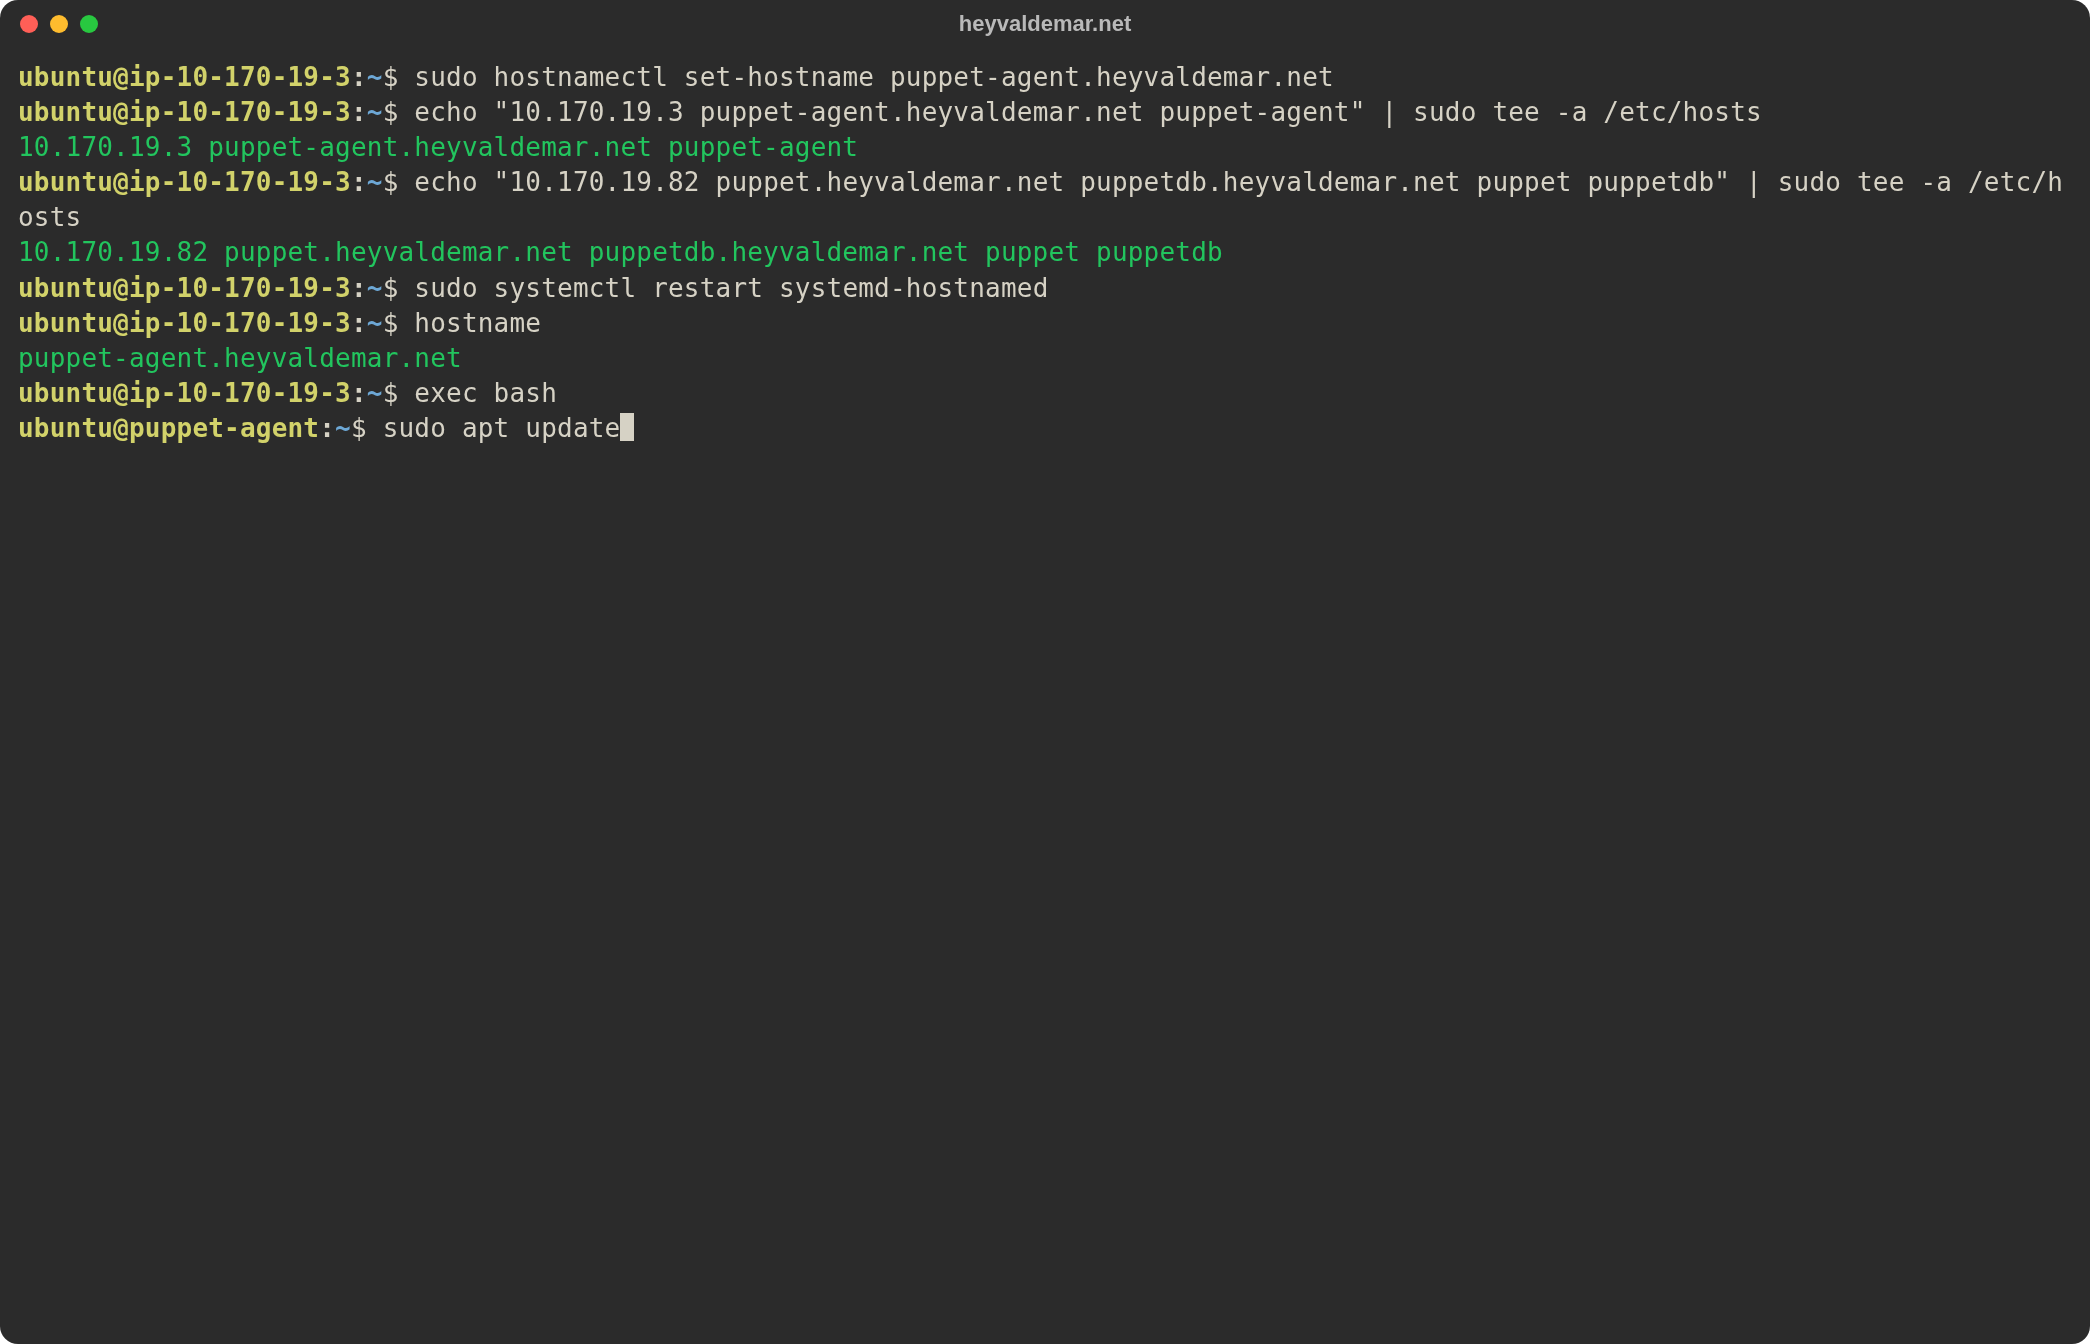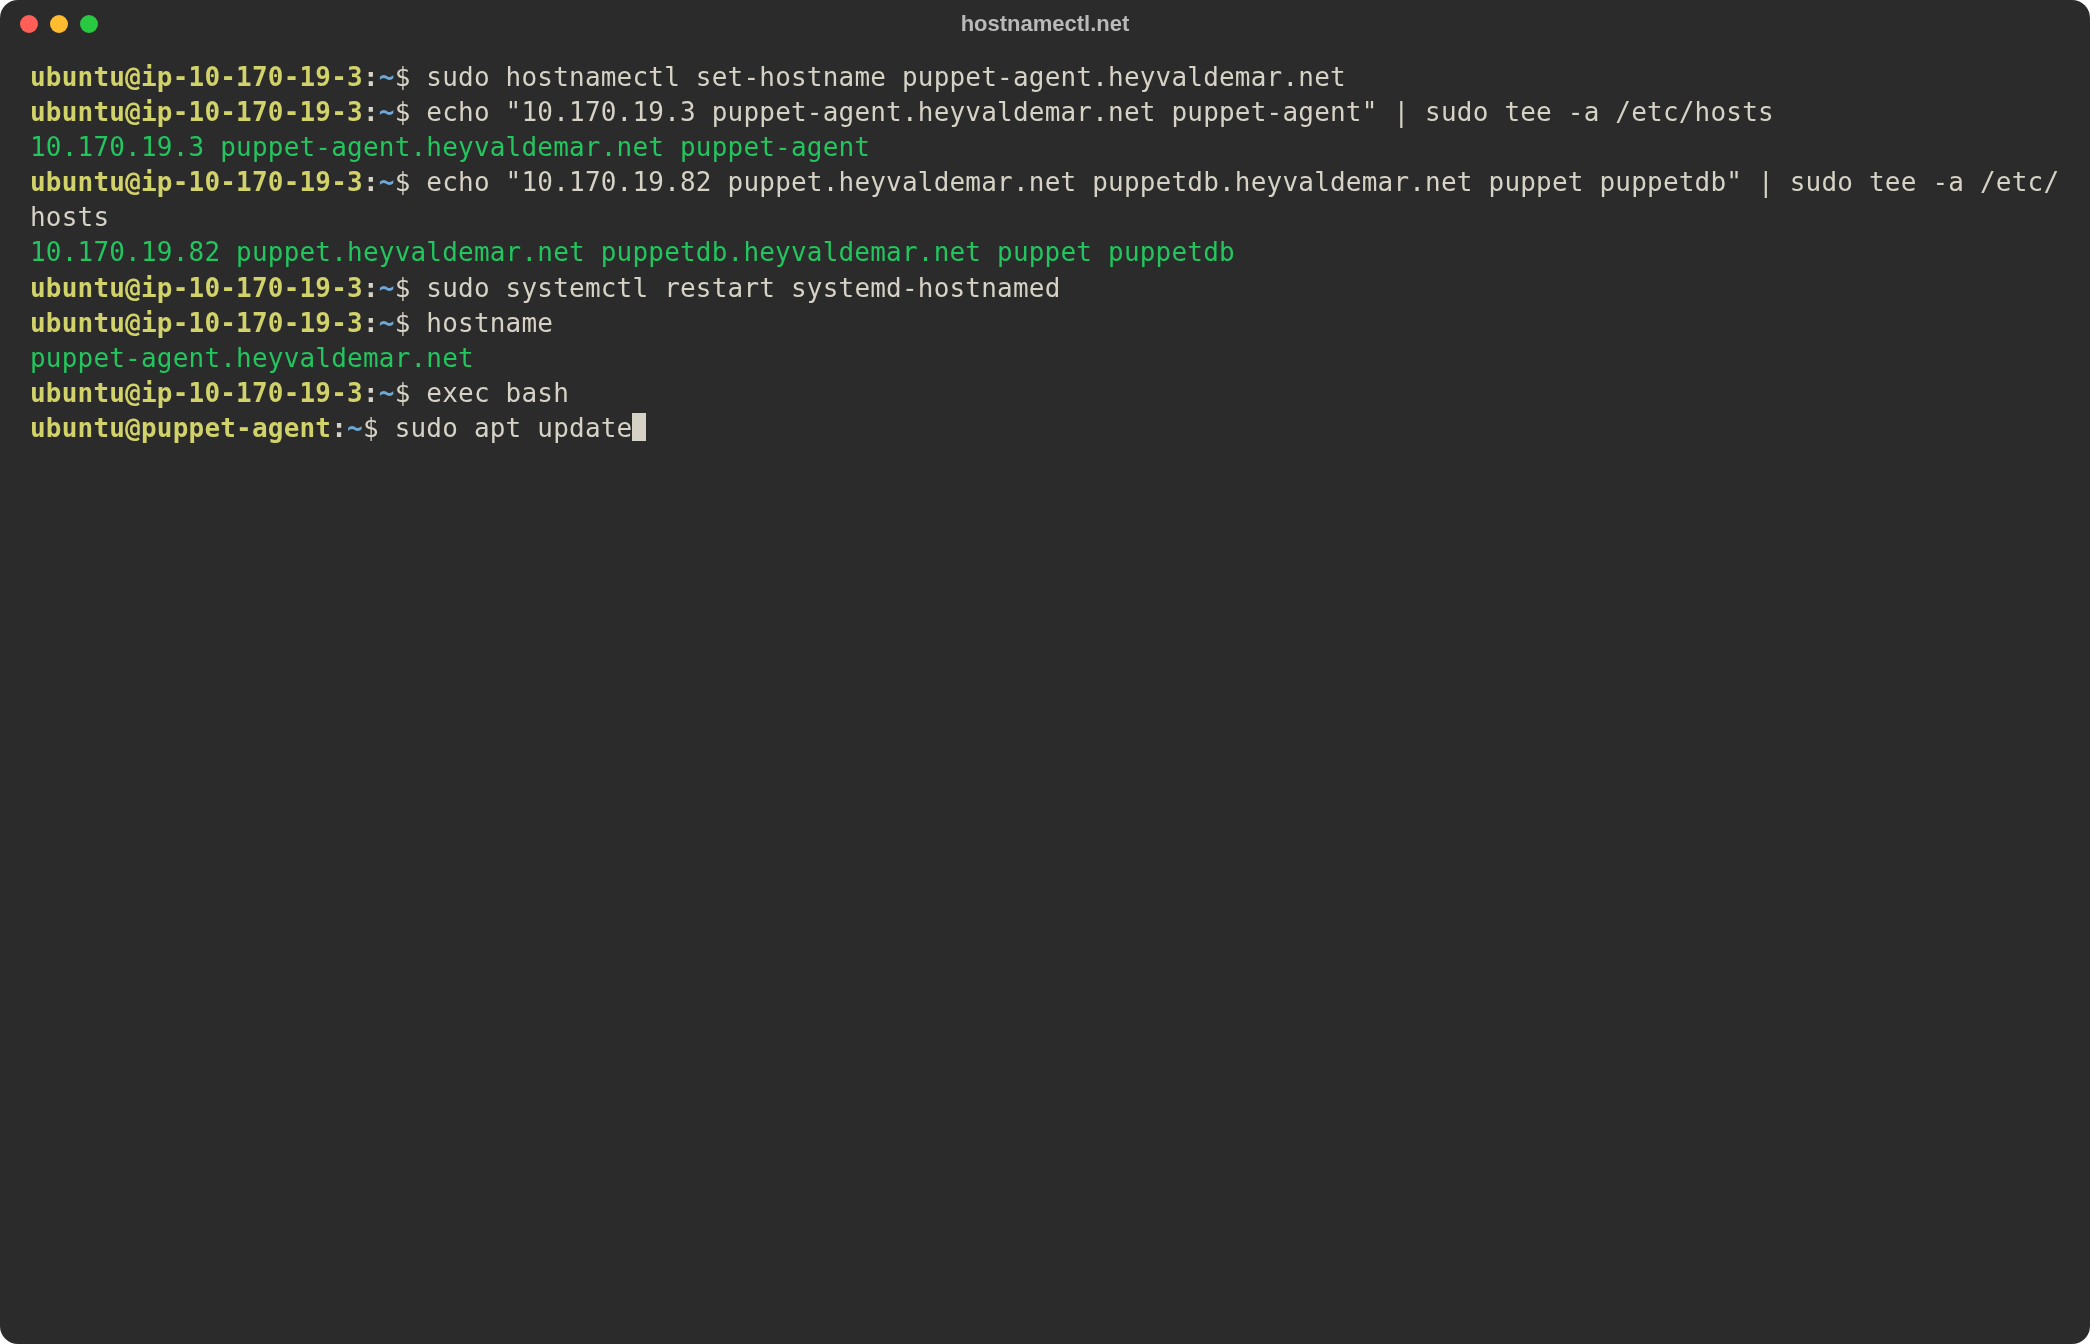--- a/index.html
+++ b/index.html
@@ -49,21 +49,21 @@
       position: absolute;
       left: 50%;
       transform: translateX(-50%);
       color: #b9b9b9;
       font-size: 22px;
       font-weight: 600;
       font-family: -apple-system, BlinkMacSystemFont, 'Segoe UI', sans-serif;
     }
     .terminal-content {
       flex: 1;
-      padding: 12px 30px;
+      padding: 12px 18px;
       font-size: 26px;
       line-height: 1.35;
       color: #d6d2c5;
       white-space: pre-wrap;
       word-break: break-all;
       font-weight: 500;
       letter-spacing: 0.2px;
     }
     .prompt-user { color: #d2d26a; font-weight: 700; }
     .prompt-colon { color: #d6d2c5; font-weight: 700; }
@@ -84,17 +84,17 @@
 </head>
 <body>
 
 <div class="terminal-window">
   <div class="title-bar">
     <div class="traffic-lights">
       <div class="traffic-light close"></div>
       <div class="traffic-light minimize"></div>
       <div class="traffic-light maximize"></div>
     </div>
-    <div class="window-title">hostnamectl.net</div>
+    <div class="window-title">heyvaldemar.net</div>
   </div>
 
   <div class="terminal-content"><span class="line"><span class="prompt-user">ubuntu@ip-10-170-19-3</span><span class="prompt-colon">:</span><span class="prompt-path">~</span><span class="prompt-dollar">$</span><span class="cmd"> sudo hostnamectl set-hostname puppet-agent.heyvaldemar.net</span></span><span class="line"><span class="prompt-user">ubuntu@ip-10-170-19-3</span><span class="prompt-colon">:</span><span class="prompt-path">~</span><span class="prompt-dollar">$</span><span class="cmd"> echo "10.170.19.3 puppet-agent.heyvaldemar.net puppet-agent" | sudo tee -a /etc/hosts</span></span><span class="line output">10.170.19.3 puppet-agent.heyvaldemar.net puppet-agent</span><span class="line"><span class="prompt-user">ubuntu@ip-10-170-19-3</span><span class="prompt-colon">:</span><span class="prompt-path">~</span><span class="prompt-dollar">$</span><span class="cmd"> echo "10.170.19.82 puppet.heyvaldemar.net puppetdb.heyvaldemar.net puppet puppetdb" | sudo tee -a /etc/hosts</span></span><span class="line output">10.170.19.82 puppet.heyvaldemar.net puppetdb.heyvaldemar.net puppet puppetdb</span><span class="line"><span class="prompt-user">ubuntu@ip-10-170-19-3</span><span class="prompt-colon">:</span><span class="prompt-path">~</span><span class="prompt-dollar">$</span><span class="cmd"> sudo systemctl restart systemd-hostnamed</span></span><span class="line"><span class="prompt-user">ubuntu@ip-10-170-19-3</span><span class="prompt-colon">:</span><span class="prompt-path">~</span><span class="prompt-dollar">$</span><span class="cmd"> hostname</span></span><span class="line output">puppet-agent.heyvaldemar.net</span><span class="line"><span class="prompt-user">ubuntu@ip-10-170-19-3</span><span class="prompt-colon">:</span><span class="prompt-path">~</span><span class="prompt-dollar">$</span><span class="cmd"> exec bash</span></span><span class="line"><span class="prompt-user">ubuntu@puppet-agent</span><span class="prompt-colon">:</span><span class="prompt-path">~</span><span class="prompt-dollar">$</span><span class="cmd"> sudo apt update</span><span class="cursor"></span></span></div>
 </div>
 
 </body></html>

